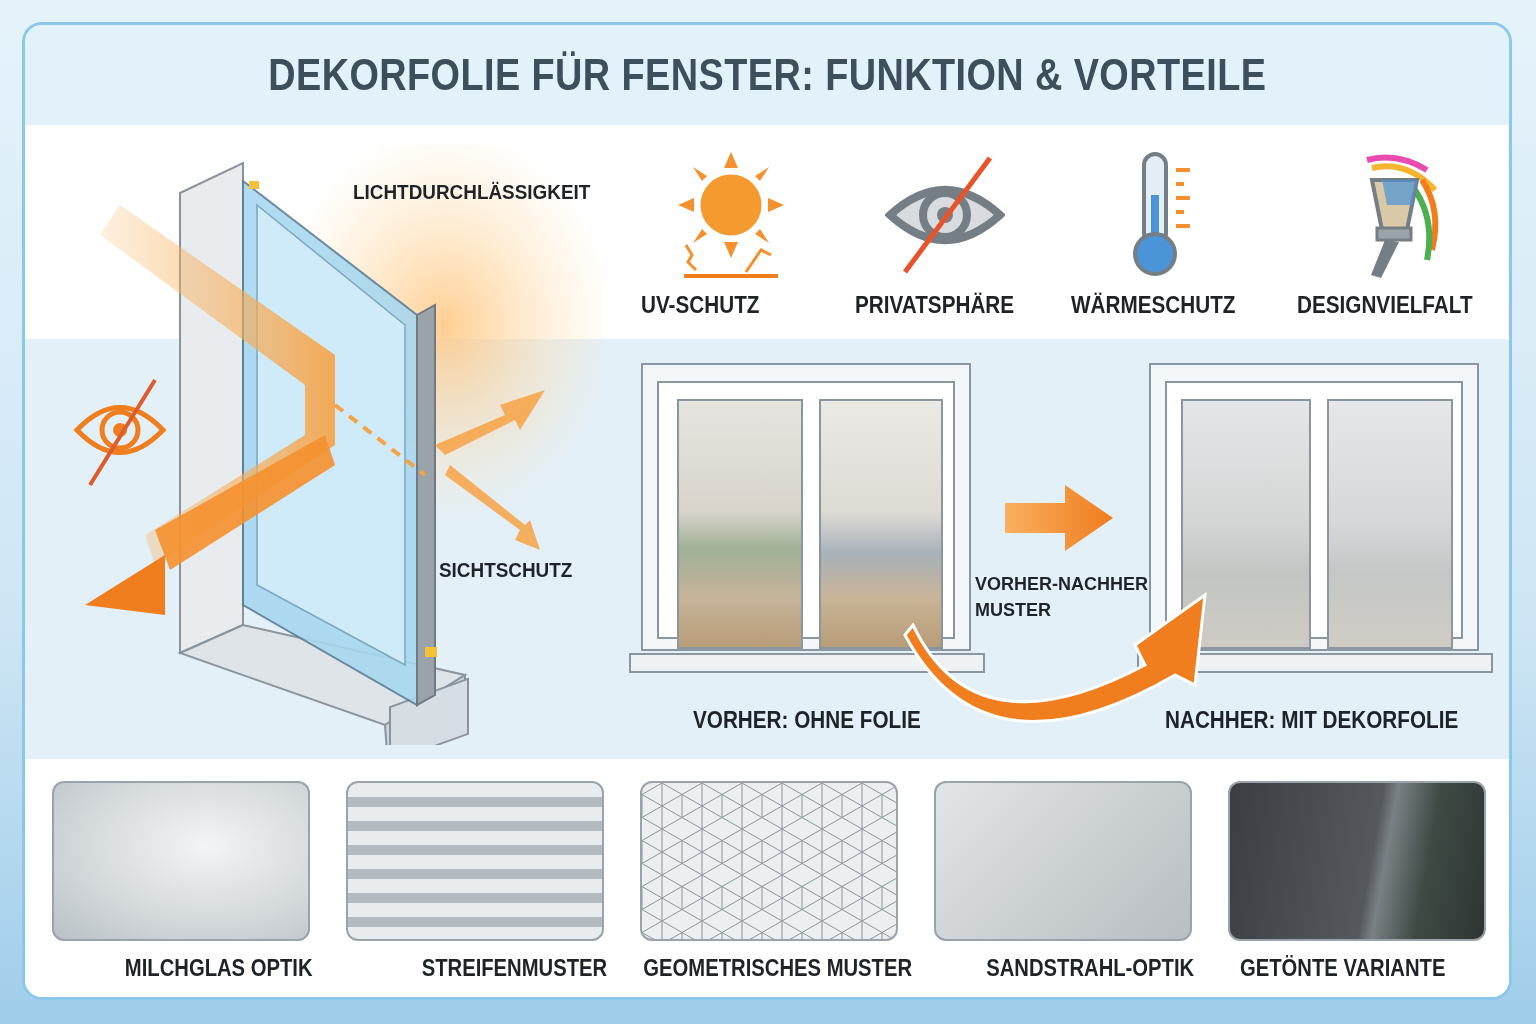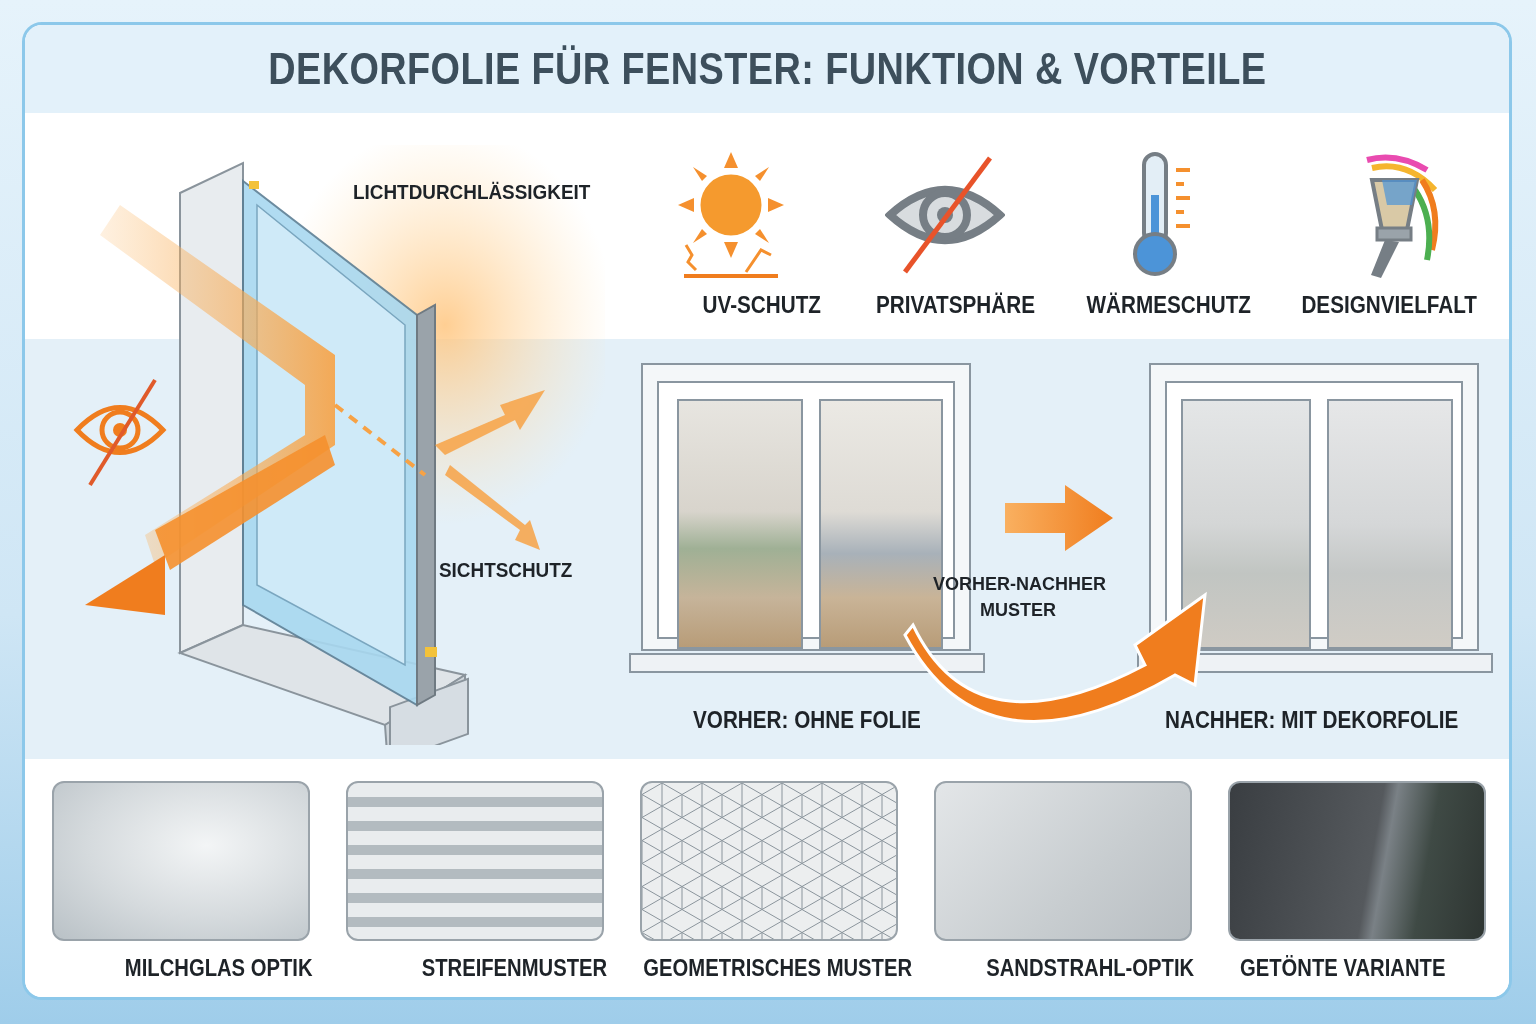--- a/index.html
+++ b/index.html
@@ -1,25 +1,25 @@
 <!DOCTYPE html>
 <html><head>
 <meta charset="utf-8">
 <style>
   *{box-sizing:border-box;margin:0;padding:0}
   html,body{width:1536px;height:1024px;overflow:hidden}
   body{background:linear-gradient(180deg,#e6f3fb 0%,#cfe6f5 60%,#9fcdea 100%);font-family:"Liberation Sans",sans-serif;position:relative}
   .card{position:absolute;left:22px;top:22px;width:1490px;height:978px;border:3px solid #8cc8ea;border-radius:20px;background:#fff;overflow:hidden}
-  .title-band{position:absolute;left:0;top:0;width:100%;height:88px;background:#e3f1fa;display:flex;align-items:center;justify-content:center}
+  .title-band{position:absolute;left:0;top:0;width:100%;height:100px;background:#e3f1fa;display:flex;align-items:center;justify-content:center}
   .title{font-size:44px;font-weight:bold;color:#3d4f5c;letter-spacing:0.5px;transform:scaleX(0.86);white-space:nowrap}
   .top-white{position:absolute;left:0;top:102px;width:100%;height:212px;background:#fff}
   .mid-band{position:absolute;left:0;top:314px;width:100%;height:420px;background:#e4f0f8}
   .bottom-white{position:absolute;left:0;top:734px;width:100%;height:244px;background:#fff}
   .lbl{position:absolute;font-weight:bold;color:#1e2328;white-space:nowrap;transform-origin:left center}
-  .feat{position:absolute;top:125px;width:200px;text-align:right}
+  .feat{position:absolute;top:125px;width:200px;text-align:left}
   .feat svg{display:block;margin:0 auto}
   .feat .flbl{display:block;margin-top:12px;font-size:23px;font-weight:bold;color:#1e2328;transform:scaleX(0.9);white-space:nowrap}
   .swatch{position:absolute;top:756px;width:258px;height:160px;border-radius:12px;border:2px solid #9aa3aa;overflow:hidden}
   .swlbl{position:absolute;top:930px;width:290px;text-align:right;font-size:23px;font-weight:bold;color:#1e2328;white-space:nowrap}
   .swlbl span{display:inline-block;transform:scaleX(0.88)}
   .win{position:absolute;border:2px solid #8a96a0;background:#f4f7f9}
 </style>
 </head>
 <body>
 
@@ -151,21 +151,21 @@
           <stop offset="0" stop-color="#f9b060"></stop>
           <stop offset="1" stop-color="#f07d1e"></stop>
         </linearGradient>
       </defs>
     <polygon points="0,18 60,18 60,0 108,33 60,66 60,48 0,48" fill="url(#ar)"></polygon>
   </svg>
   <svg style="position:absolute;left:870px;top:560px" width="320" height="160" viewBox="0 0 320 160">
     <path d="M18,40 Q80,170 250,80 L240,60 L310,10 L300,100 L280,90 Q90,200 10,50 Z" fill="#f07d1e" stroke="#fff" stroke-width="3"></path>
   </svg>
 
-  <div class="lbl" style="left:908px;top:546px;width:170px;text-align:center;font-size:18px;line-height:26px">
+  <div class="lbl" style="left:950px;top:546px;width:170px;font-size:18px;line-height:26px">
     <div>VORHER-NACHHER</div>
     <div>MUSTER</div>
   </div>
   <div class="lbl" style="left:668px;top:682px;font-size:23px;transform:scaleX(0.9)">VORHER: OHNE FOLIE</div>
   <div class="lbl" style="left:1140px;top:682px;font-size:23px;transform:scaleX(0.9)">NACHHER: MIT DEKORFOLIE</div>
 
   <div class="swatch" style="left:27px;background:radial-gradient(ellipse at 60% 40%,#f3f5f6 0%,#d5dadd 55%,#b9c1c6 100%)"></div>
   <div class="swatch" style="left:321px;background:repeating-linear-gradient(180deg,#e9ecee 0px,#e9ecee 14px,#b3bbc0 14px,#b3bbc0 24px)"></div>
   <div class="swatch" style="left:615px;background:#eceeef">
     <svg width="258" height="160" viewBox="0 0 258 160">

